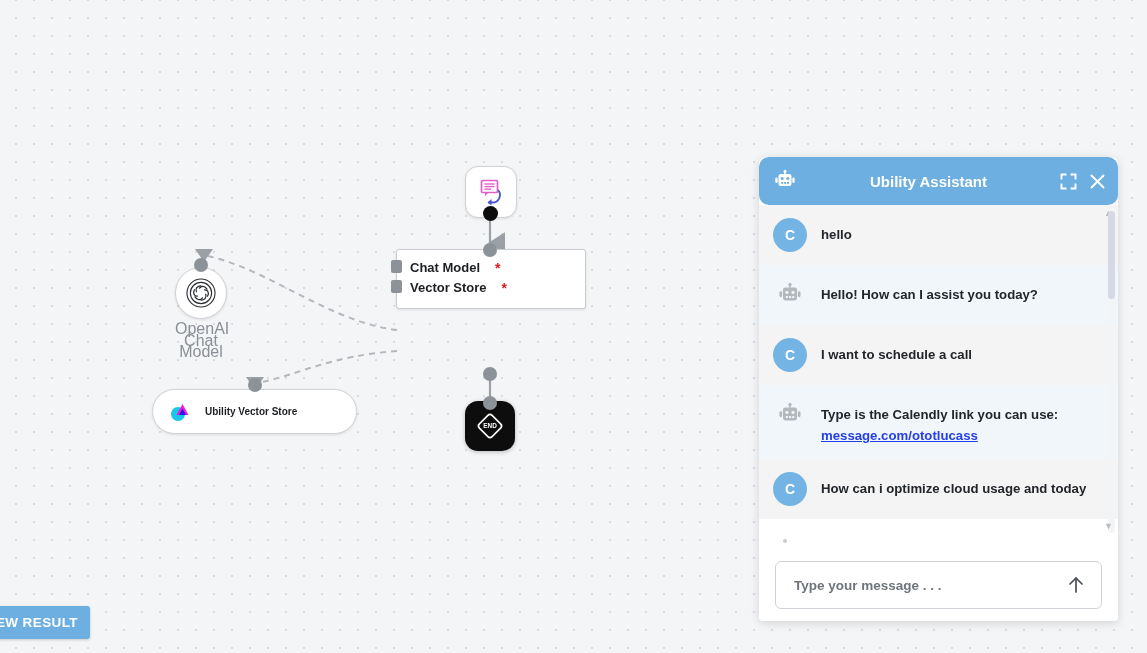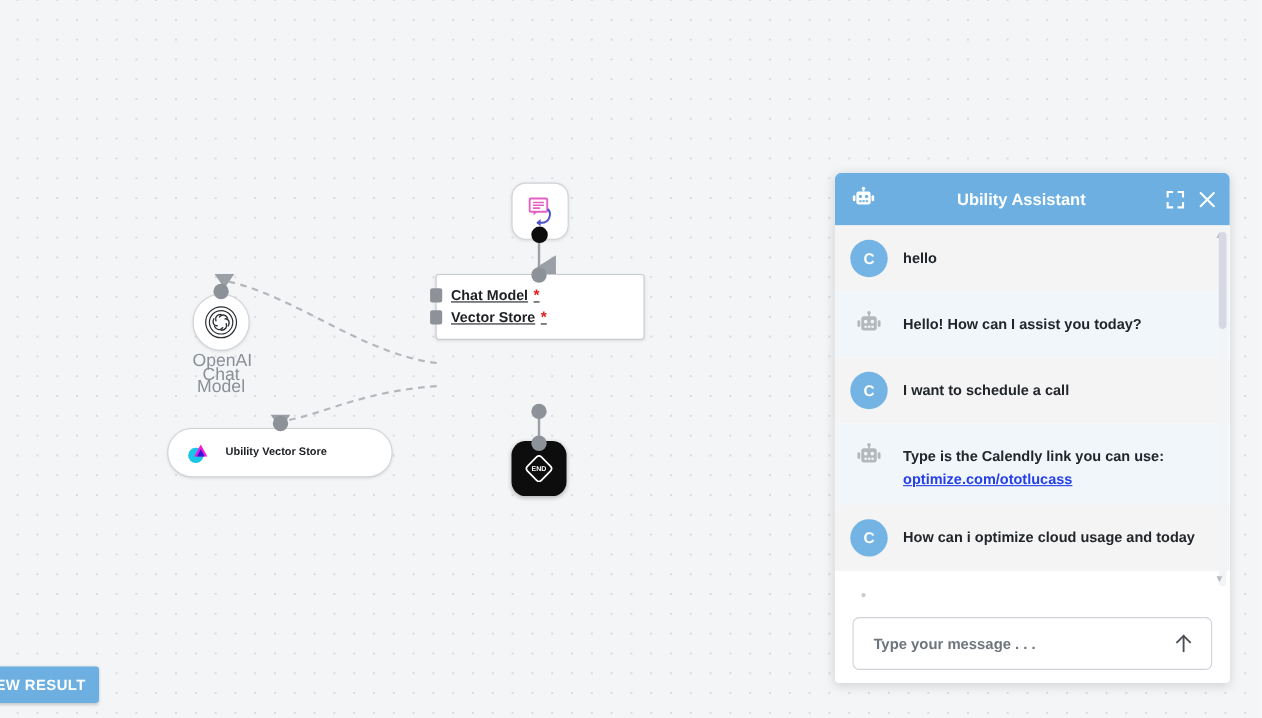--- a/index.html
+++ b/index.html
@@ -82,26 +82,25 @@
   }
   .qa-title {
     font-size: 13.5px;
     font-weight: bold;
     color: #1d1f23;
     line-height: 16px;
   }
   .qa-body { padding: 8px 0 10px 0; }
   .qa-port-row {
     position: relative;
-    display: flex; align-items: center; gap: 5px;
+    display: flex; align-items: flex-start; gap: 15px;
     padding: 2px 0 2px 13px;
     font-size: 13px;
     font-weight: bold;
     color: #1d1f23;
-    text-decoration: underline;
   }
   .qa-port-row .req { color: #e01b1b; font-size: 14px; font-weight: bold; }
   .port-sq {
     position: absolute;
     left: -6px;
     width: 11px; height: 13px;
     background: #8d9298;
     border-radius: 2px;
   }
 
@@ -174,20 +173,21 @@
     flex-direction: column;
     overflow: hidden;
   }
   .chat-header {
     height: 48px;
     background: #6cafe0;
     display: flex;
     align-items: center;
     padding: 0 12px 0 14px;
     flex: 0 0 auto;
+    border-radius: 10px;
   }
   .chat-title {
     flex: 1;
     text-align: center;
     color: #ffffff;
     font-size: 15px;
     font-weight: bold;
   }
   .chat-header-icons { display: flex; align-items: center; gap: 12px; }
   .hdr-icon { cursor: pointer; display: flex; align-items: center; justify-content: center; }
@@ -481,21 +481,21 @@
             <rect x="5.5" y="5" width="13" height="12" rx="2.2" fill="#b4b8bd"></rect>
             <rect x="2.3" y="8.5" width="2.4" height="5.5" rx="1.2" fill="#b4b8bd"></rect>
             <rect x="19.3" y="8.5" width="2.4" height="5.5" rx="1.2" fill="#b4b8bd"></rect>
             <circle cx="9.2" cy="9.6" r="1.5" fill="#f1f6fb"></circle>
             <circle cx="14.8" cy="9.6" r="1.5" fill="#f1f6fb"></circle>
             <rect x="8.2" y="13" width="2" height="1.8" fill="#f1f6fb"></rect>
             <rect x="11.1" y="13" width="2" height="1.8" fill="#f1f6fb"></rect>
             <rect x="14" y="13" width="2" height="1.8" fill="#f1f6fb"></rect>
           </svg>
         </div>
-        <div class="msg-text"><span>Type is the Calendly link you can use: </span><a href="#">optimize.com/ototlucass</a></div>
+        <div class="msg-text"><span>Type is the Calendly link you can use: </span><a href="#">message.com/ototlucass</a></div>
       </div>
 
       <div class="msg-row user">
         <div class="avatar-user">C</div>
         <div class="msg-text">How can i optimize cloud usage and today</div>
       </div>
 
       <div class="scroll-dot"></div>
 
       <div class="scroll-track">

